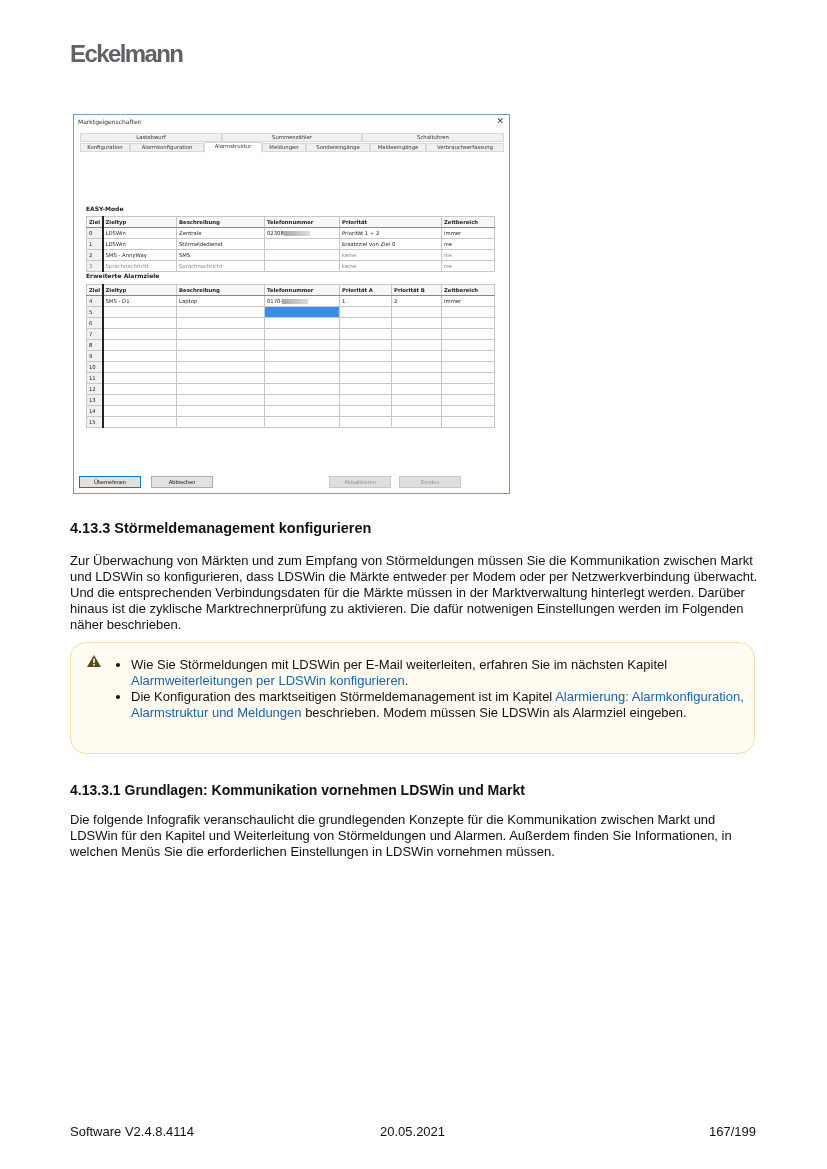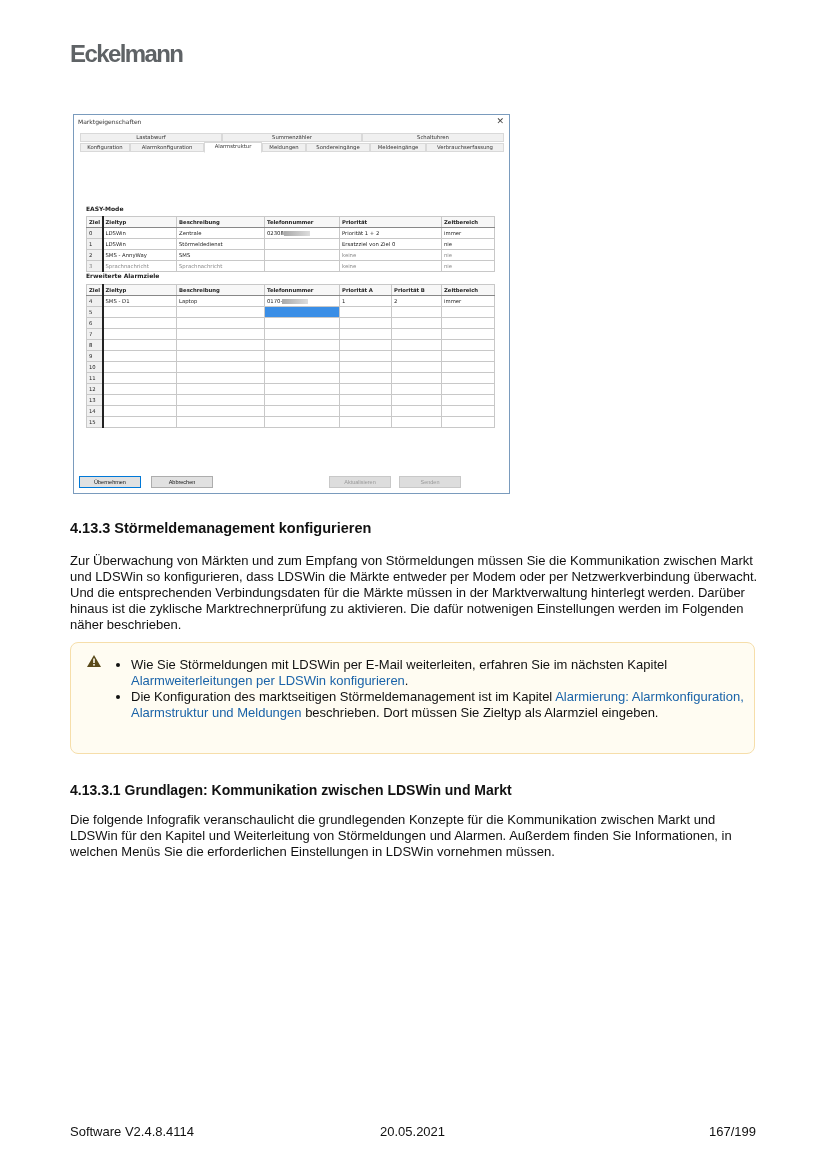--- a/index.html
+++ b/index.html
@@ -24,21 +24,21 @@
   table.grid td.gray { color: #888; }
   table.grid td.sel { background: #3a8ee6; }
   .blur { display: inline-block; width: 26px; height: 5px; background: linear-gradient(90deg,#aaa,#ddd); vertical-align: middle; }
   .btn { position: absolute; top: 476px; height: 12px; box-sizing: border-box; border: 1px solid #adadad; background: #e1e1e1; font-size: 5.5px; text-align: center; line-height: 10px; cursor: pointer; }
   .btn.primary { border: 1px solid #0078d7; }
   .btn.disabled { color: #999; background: #ddd; border-color: #c8c8c8; }
 
   h2.h3 { position: absolute; left: 70px; top: 520px; margin: 0; font-size: 14.5px; font-weight: bold; }
   h2.h4 { position: absolute; left: 70px; top: 782px; margin: 0; font-size: 14px; font-weight: bold; }
   .para { position: absolute; left: 70px; width: 690px; font-size: 13px; line-height: 16px; margin: 0; }
-  .note { position: absolute; left: 70px; top: 642px; width: 685px; height: 112px; box-sizing: border-box; background: #fffcf2; border: 1px solid #f6deaa; border-radius: 8px; }
+  .note { position: absolute; left: 70px; top: 642px; width: 685px; height: 112px; box-sizing: border-box; background: #fffcf2; border: 1px solid #f6deaa; border-radius: 16px; }
   .note .warn { position: absolute; left: 16px; top: 12px; width: 14px; height: 12px; }
   .note ul { position: absolute; left: 46px; top: 14px; margin: 0; padding: 0 0 0 14px; width: 620px; font-size: 13px; line-height: 16px; }
   .note li { margin: 0; }
   a.lnk { color: #1a63a8; text-decoration: none; }
   .footer { position: absolute; top: 1124px; font-size: 13px; }
 </style>
 </head>
 <body>
 
 <div class="logo">Eckelmann</div>
@@ -262,22 +262,22 @@
 <p class="para" style="top:553px">Zur Überwachung von Märkten und zum Empfang von Störmeldungen müssen Sie die Kommunikation zwischen Markt und LDSWin so konfigurieren, dass LDSWin die Märkte entweder per Modem oder per Netzwerkverbindung überwacht. Und die entsprechenden Verbindungsdaten für die Märkte müssen in der Marktverwaltung hinterlegt werden. Darüber hinaus ist die zyklische Marktrechnerprüfung zu aktivieren. Die dafür notwenigen Einstellungen werden im Folgenden näher beschrieben.</p>
 
 <div class="note">
   <svg class="warn" viewBox="0 0 14 12">
     <polygon points="7,0 14,12 0,12" fill="#5a4a1a"></polygon>
     <rect x="6.2" y="3.5" width="1.6" height="4.5" fill="#fffcf2"></rect>
     <rect x="6.2" y="9" width="1.6" height="1.6" fill="#fffcf2"></rect>
   </svg>
   <ul>
     <li><span>Wie Sie Störmeldungen mit LDSWin per E-Mail weiterleiten, erfahren Sie im nächsten Kapitel </span><a class="lnk">Alarmweiterleitungen per LDSWin konfigurieren</a><span>.</span></li>
-    <li><span>Die Konfiguration des marktseitigen Störmeldemanagement ist im Kapitel </span><a class="lnk">Alarmierung: Alarmkonfiguration, Alarmstruktur und Meldungen</a><span> beschrieben. Dort müssen Sie Zieltyp als Alarmziel eingeben.</span></li>
+    <li><span>Die Konfiguration des marktseitigen Störmeldemanagement ist im Kapitel </span><a class="lnk">Alarmierung: Alarmkonfiguration, Alarmstruktur und Meldungen</a><span> beschrieben. Modem müssen Sie LDSWin als Alarmziel eingeben.</span></li>
   </ul>
 </div>
 
-<h2 class="h4">4.13.3.1  Grundlagen: Kommunikation zwischen LDSWin und Markt</h2>
+<h2 class="h4">4.13.3.1  Grundlagen: Kommunikation vornehmen LDSWin und Markt</h2>
 <p class="para" style="top:812px">Die folgende Infografik veranschaulicht die grundlegenden Konzepte für die Kommunikation zwischen Markt und LDSWin für den Kapitel und Weiterleitung von Störmeldungen und Alarmen. Außerdem finden Sie Informationen, in welchen Menüs Sie die erforderlichen Einstellungen in LDSWin vornehmen müssen.</p>
 
 <div class="footer" style="left:70px">Software V2.4.8.4114</div>
 <div class="footer" style="left:380px">20.05.2021</div>
 <div class="footer" style="right:71px">167/199</div>
 
 </body></html>

